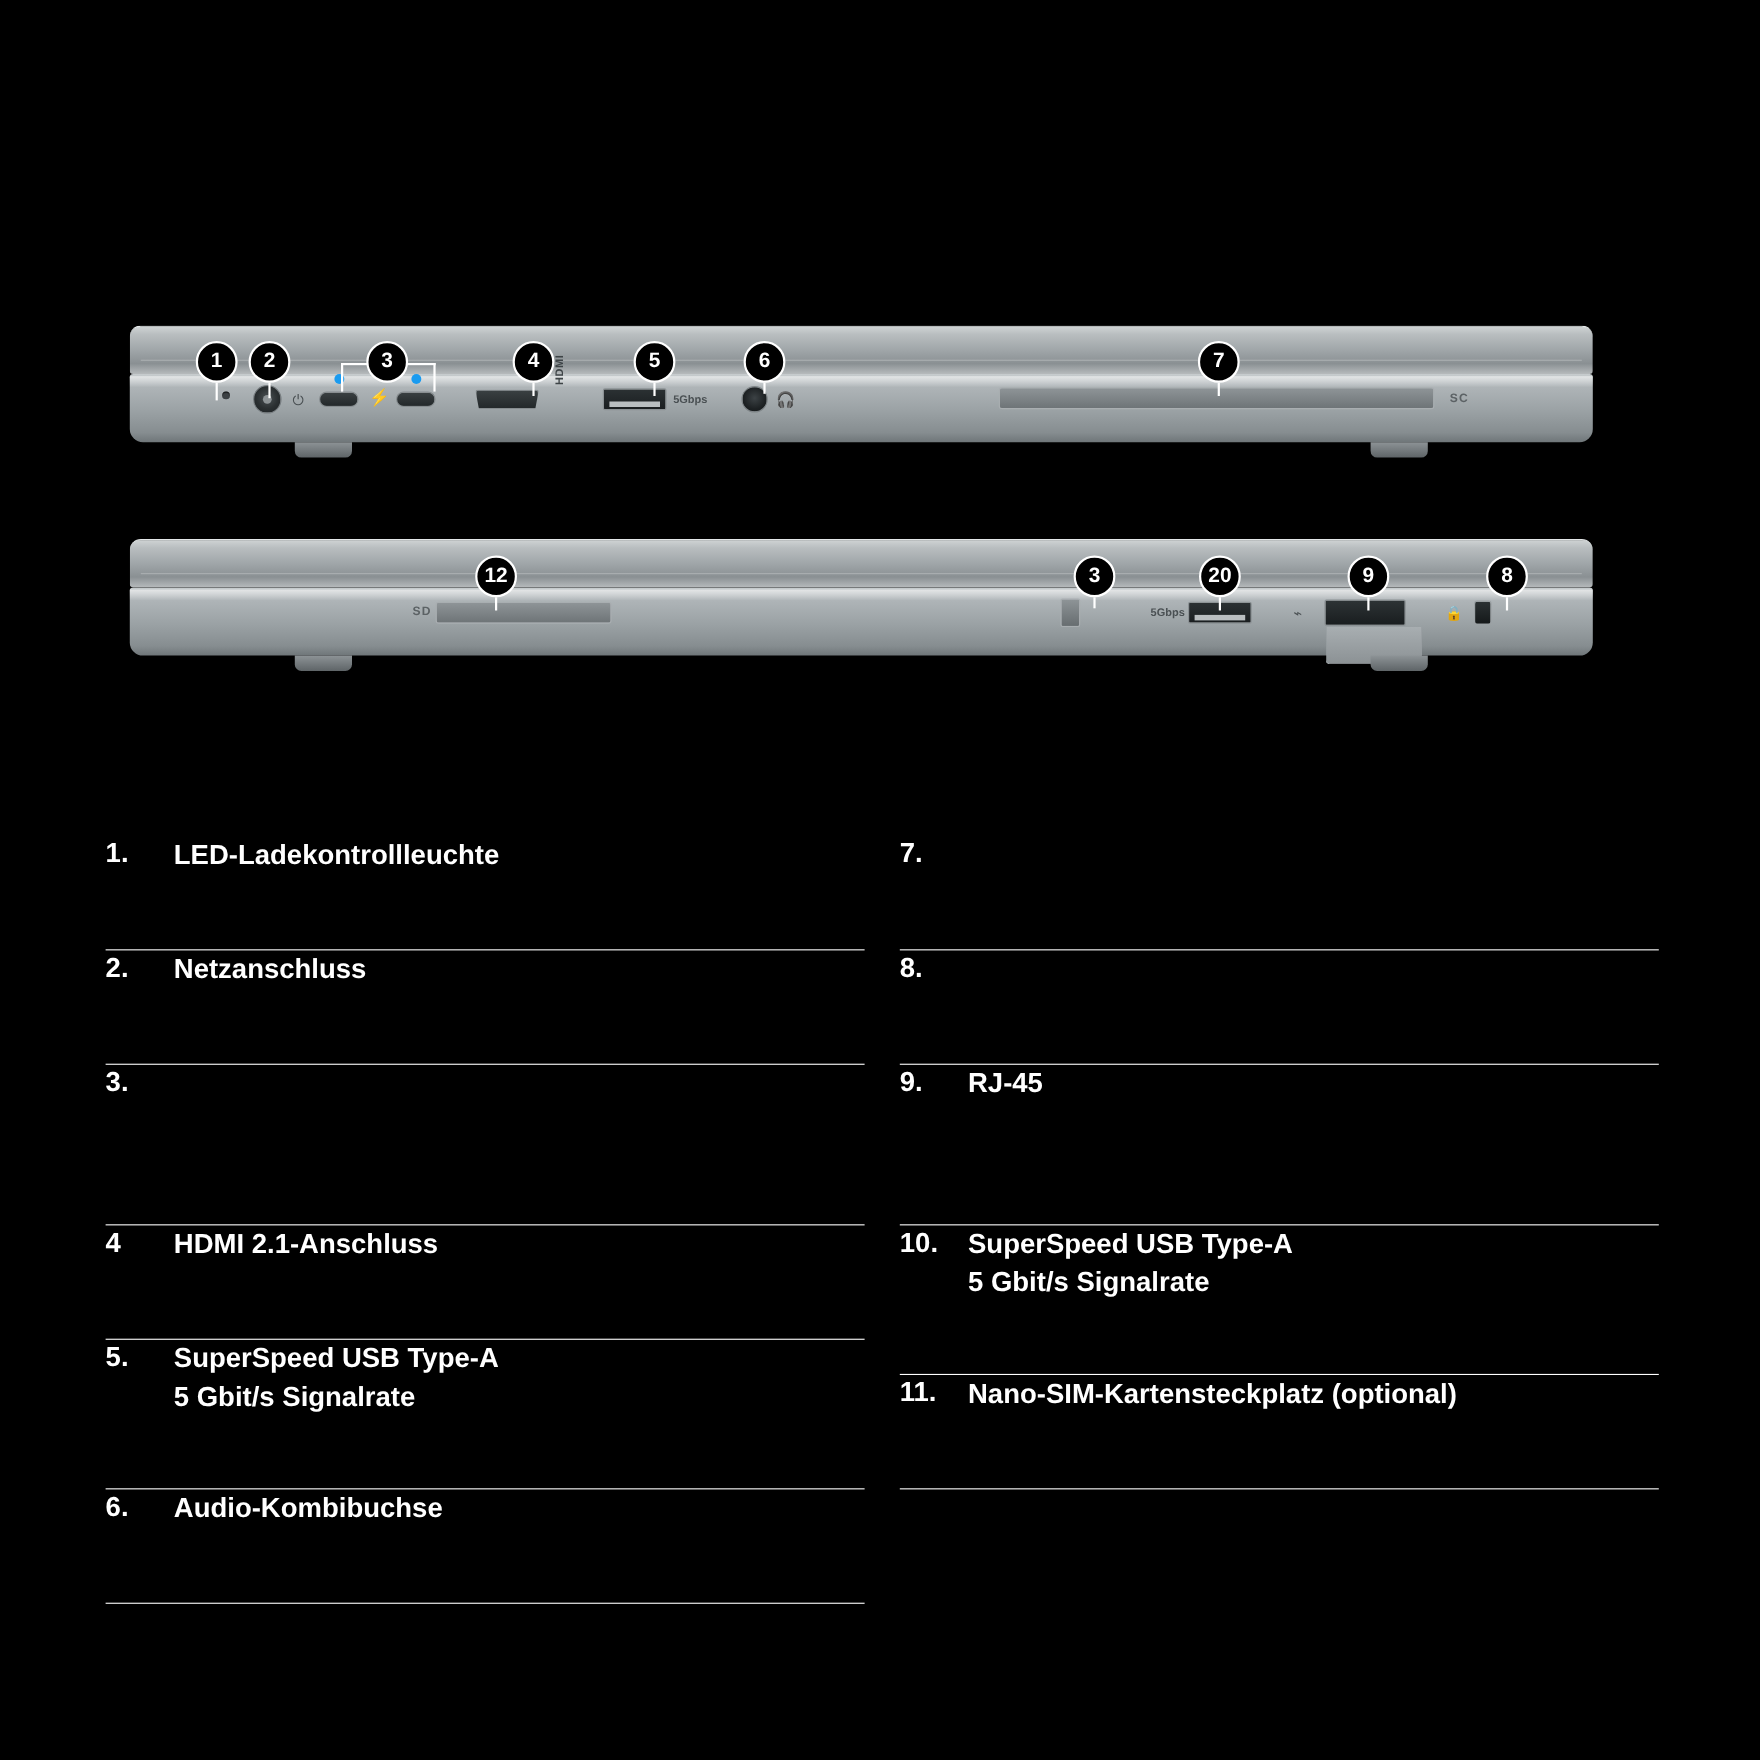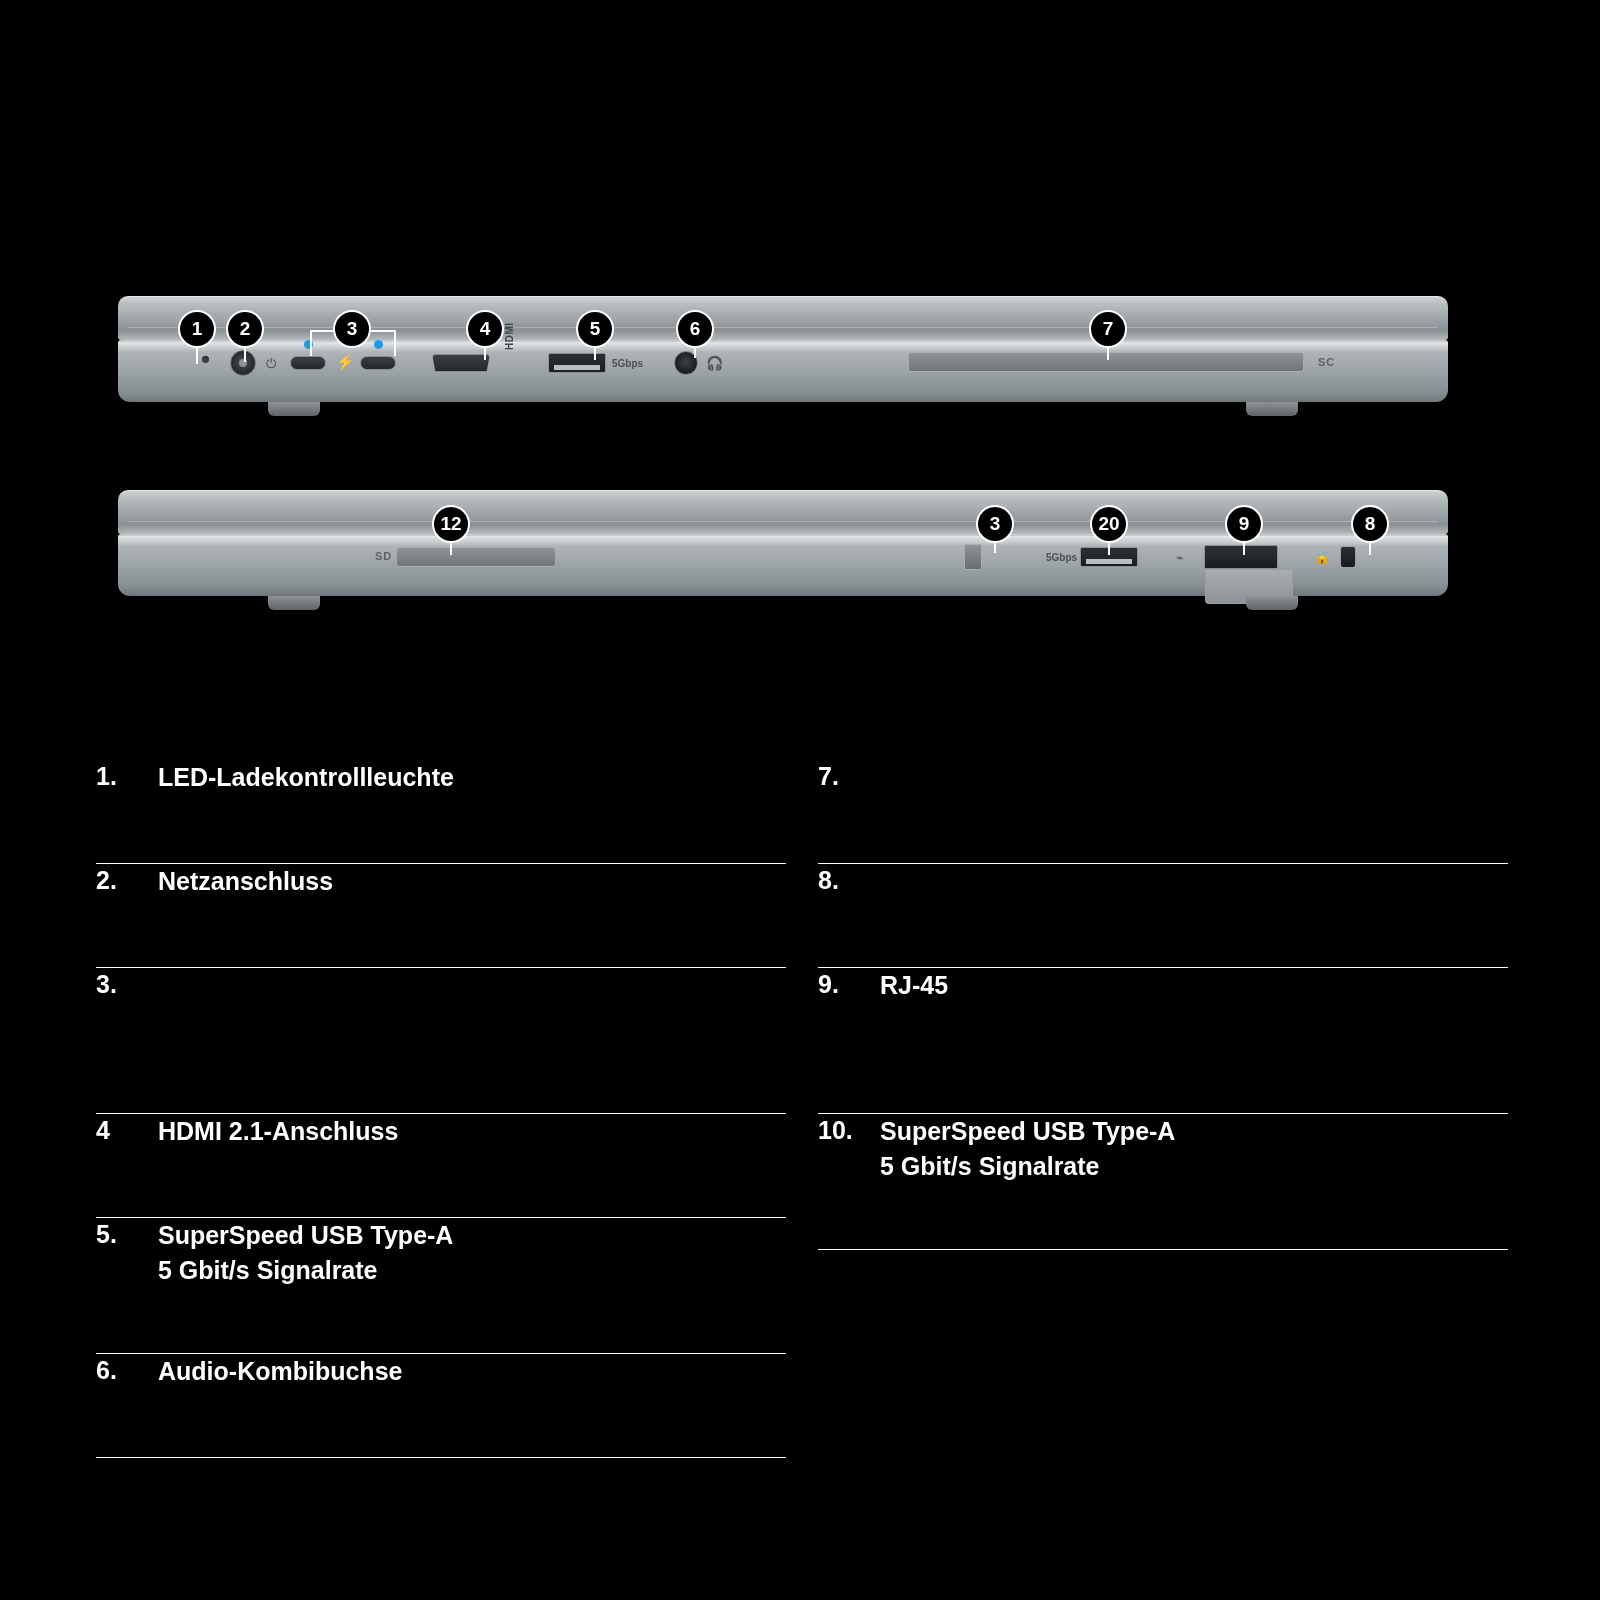--- a/index.html
+++ b/index.html
@@ -380,16 +380,20 @@
       </div>
       <div class="legend-item" style="min-height:146px;">
         <div class="num">9.</div>
         <div class="txt">RJ-45</div>
       </div>
       <div class="legend-item" style="min-height:136px;">
         <div class="num">10.</div>
         <div class="txt">SuperSpeed USB Type-A
 5 Gbit/s Signalrate</div>
       </div>
+      <div class="legend-item" style="min-height:104px;">
+        <div class="num">11.</div>
+        <div class="txt">Nano-SIM-Kartensteckplatz (optional)</div>
+      </div>
     </div>
 
   </div>
 </div>
 
 </body></html>

